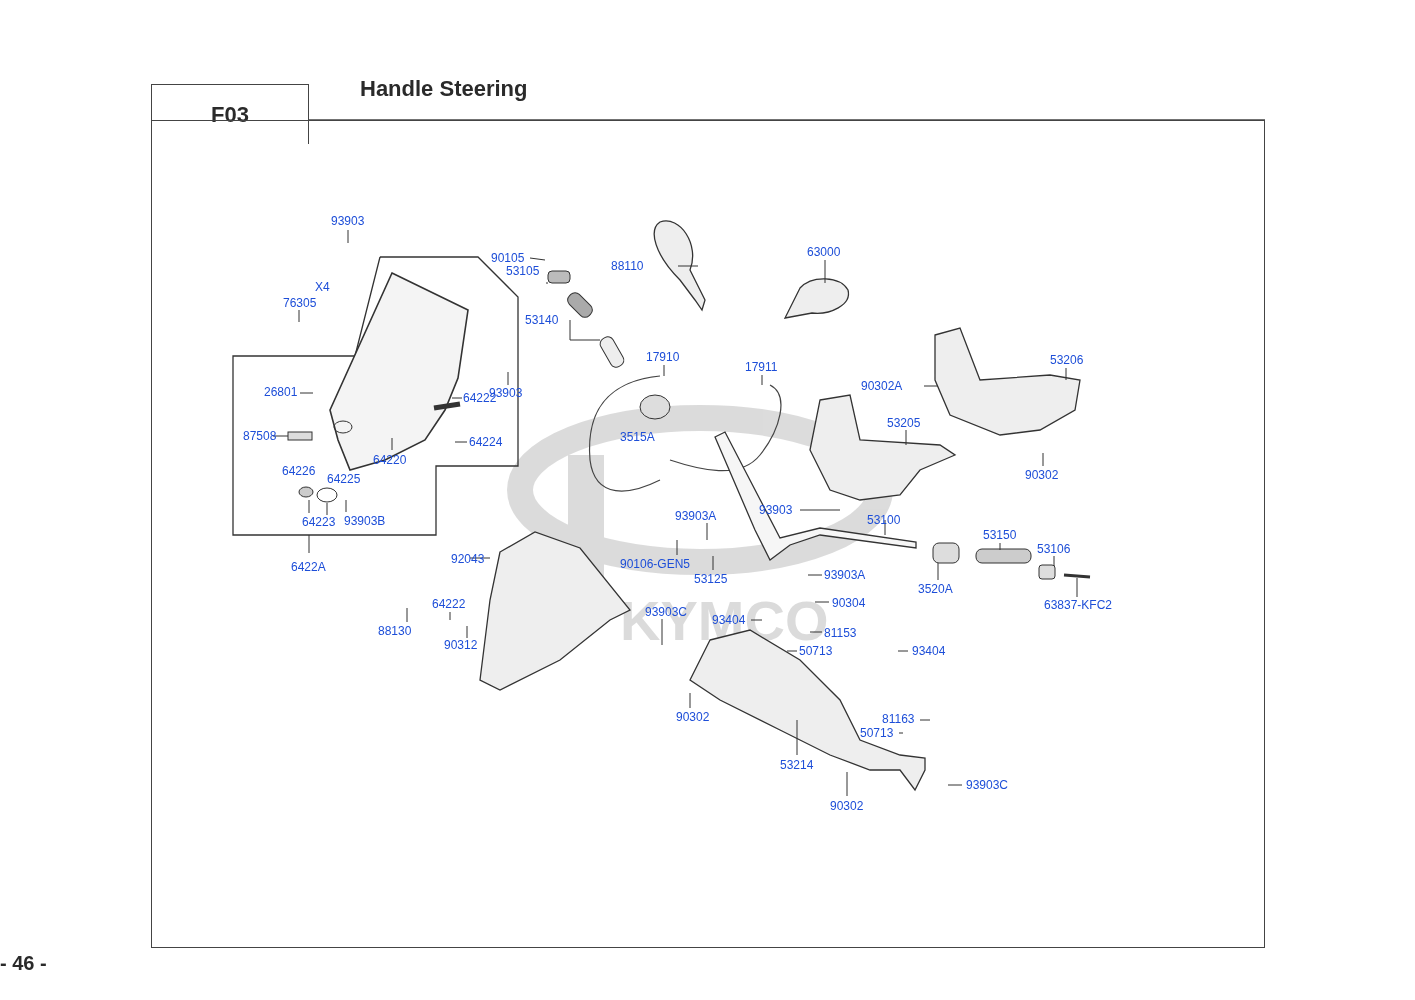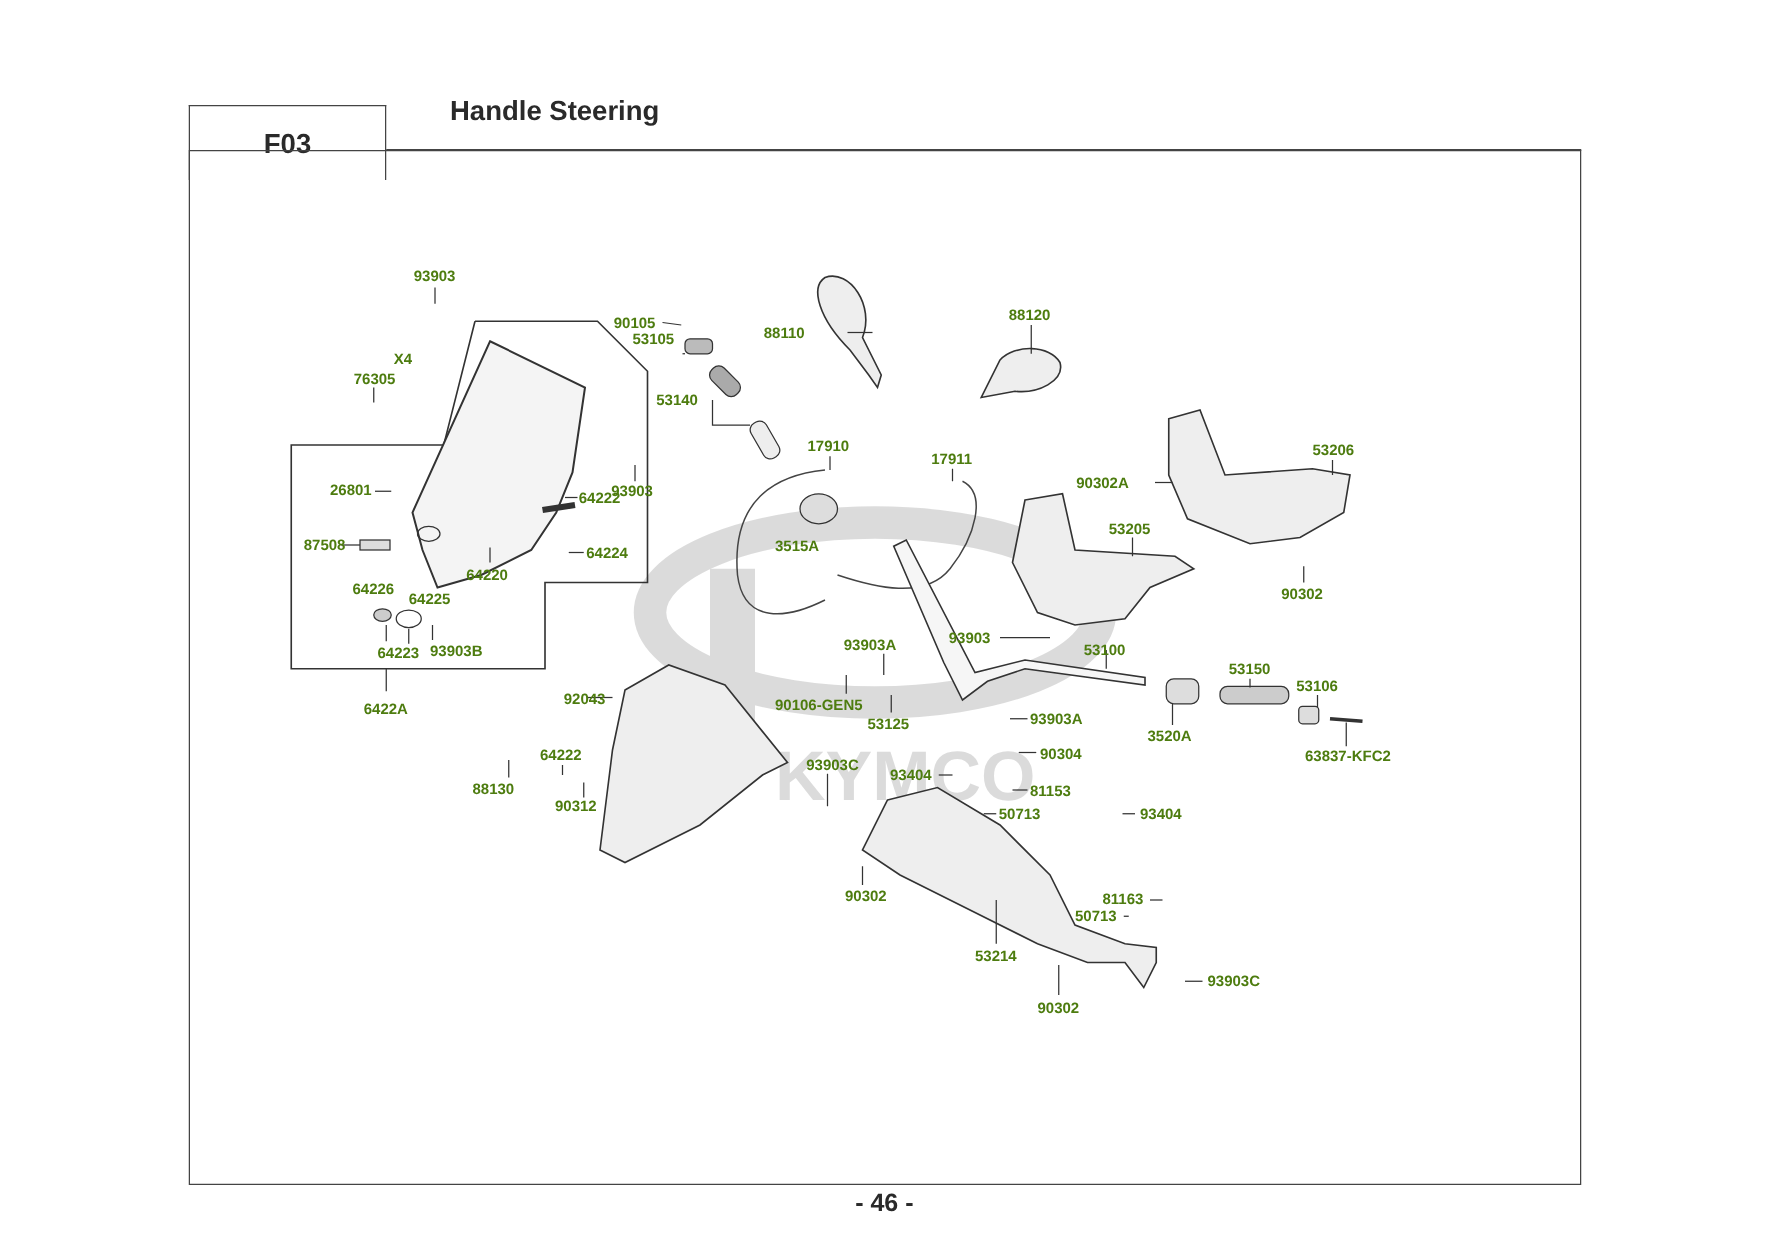--- a/index.html
+++ b/index.html
@@ -5,24 +5,24 @@
   html, body { margin:0; padding:0; background:#ffffff; }
   body { width:1415px; height:1000px; position:relative; overflow:hidden;
          font-family:"Liberation Sans", sans-serif; color:#2a2a2a; }
   .hdr-code { position:absolute; left:151px; top:60px; width:158px; height:60px;
               border:1.5px solid #444; border-bottom:none; box-sizing:border-box;
               display:flex; align-items:center; justify-content:center;
               font-weight:bold; font-size:22px;margin-top:24px; }
   .hdr-title { position:absolute; left:360px; top:76px; font-weight:bold; font-size:22px; }
   .frame { position:absolute; left:151px; top:120px; width:1114px; height:828px;
            border:1.5px solid #444; box-sizing:border-box; }
-  .page-num { position:absolute; left:0; width:1415px; top:952px; text-align:center;
+  .page-num { position:absolute; left:0; width:1415px; top:952px; text-align:left;
               font-weight:bold; font-size:20px; }
   svg.diagram { position:absolute; left:0; top:0; width:1415px; height:1000px; }
-  .lbl { position:absolute; font-weight:bold; font-size:12px; color:#4d7c0f; white-space:nowrap; }
+  .lbl { position:absolute; font-weight:normal; font-size:12px; color:#1d4ed8; white-space:nowrap; }
 </style>
 </head>
 <body>
 
 <div class="hdr-code">F03</div>
 <div class="hdr-title">Handle Steering</div>
 <div class="frame"></div>
 
 <svg class="diagram" viewBox="0 0 1415 1000">
 
@@ -134,21 +134,21 @@
 <div class="lbl" style="left:282px;top:464px">64226</div>
 <div class="lbl" style="left:327px;top:472px">64225</div>
 <div class="lbl" style="left:302px;top:515px">64223</div>
 <div class="lbl" style="left:344px;top:514px">93903B</div>
 <div class="lbl" style="left:291px;top:560px">6422A</div>
 <div class="lbl" style="left:489px;top:386px">93903</div>
 <div class="lbl" style="left:491px;top:251px">90105</div>
 <div class="lbl" style="left:506px;top:264px">53105</div>
 <div class="lbl" style="left:525px;top:313px">53140</div>
 <div class="lbl" style="left:611px;top:259px">88110</div>
-<div class="lbl" style="left:807px;top:245px">88120</div>
+<div class="lbl" style="left:807px;top:245px">63000</div>
 <div class="lbl" style="left:646px;top:350px">17910</div>
 <div class="lbl" style="left:745px;top:360px">17911</div>
 <div class="lbl" style="left:620px;top:430px">3515A</div>
 <div class="lbl" style="left:861px;top:379px">90302A</div>
 <div class="lbl" style="left:1050px;top:353px">53206</div>
 <div class="lbl" style="left:887px;top:416px">53205</div>
 <div class="lbl" style="left:1025px;top:468px">90302</div>
 <div class="lbl" style="left:759px;top:503px">93903</div>
 <div class="lbl" style="left:675px;top:509px">93903A</div>
 <div class="lbl" style="left:867px;top:513px">53100</div>

